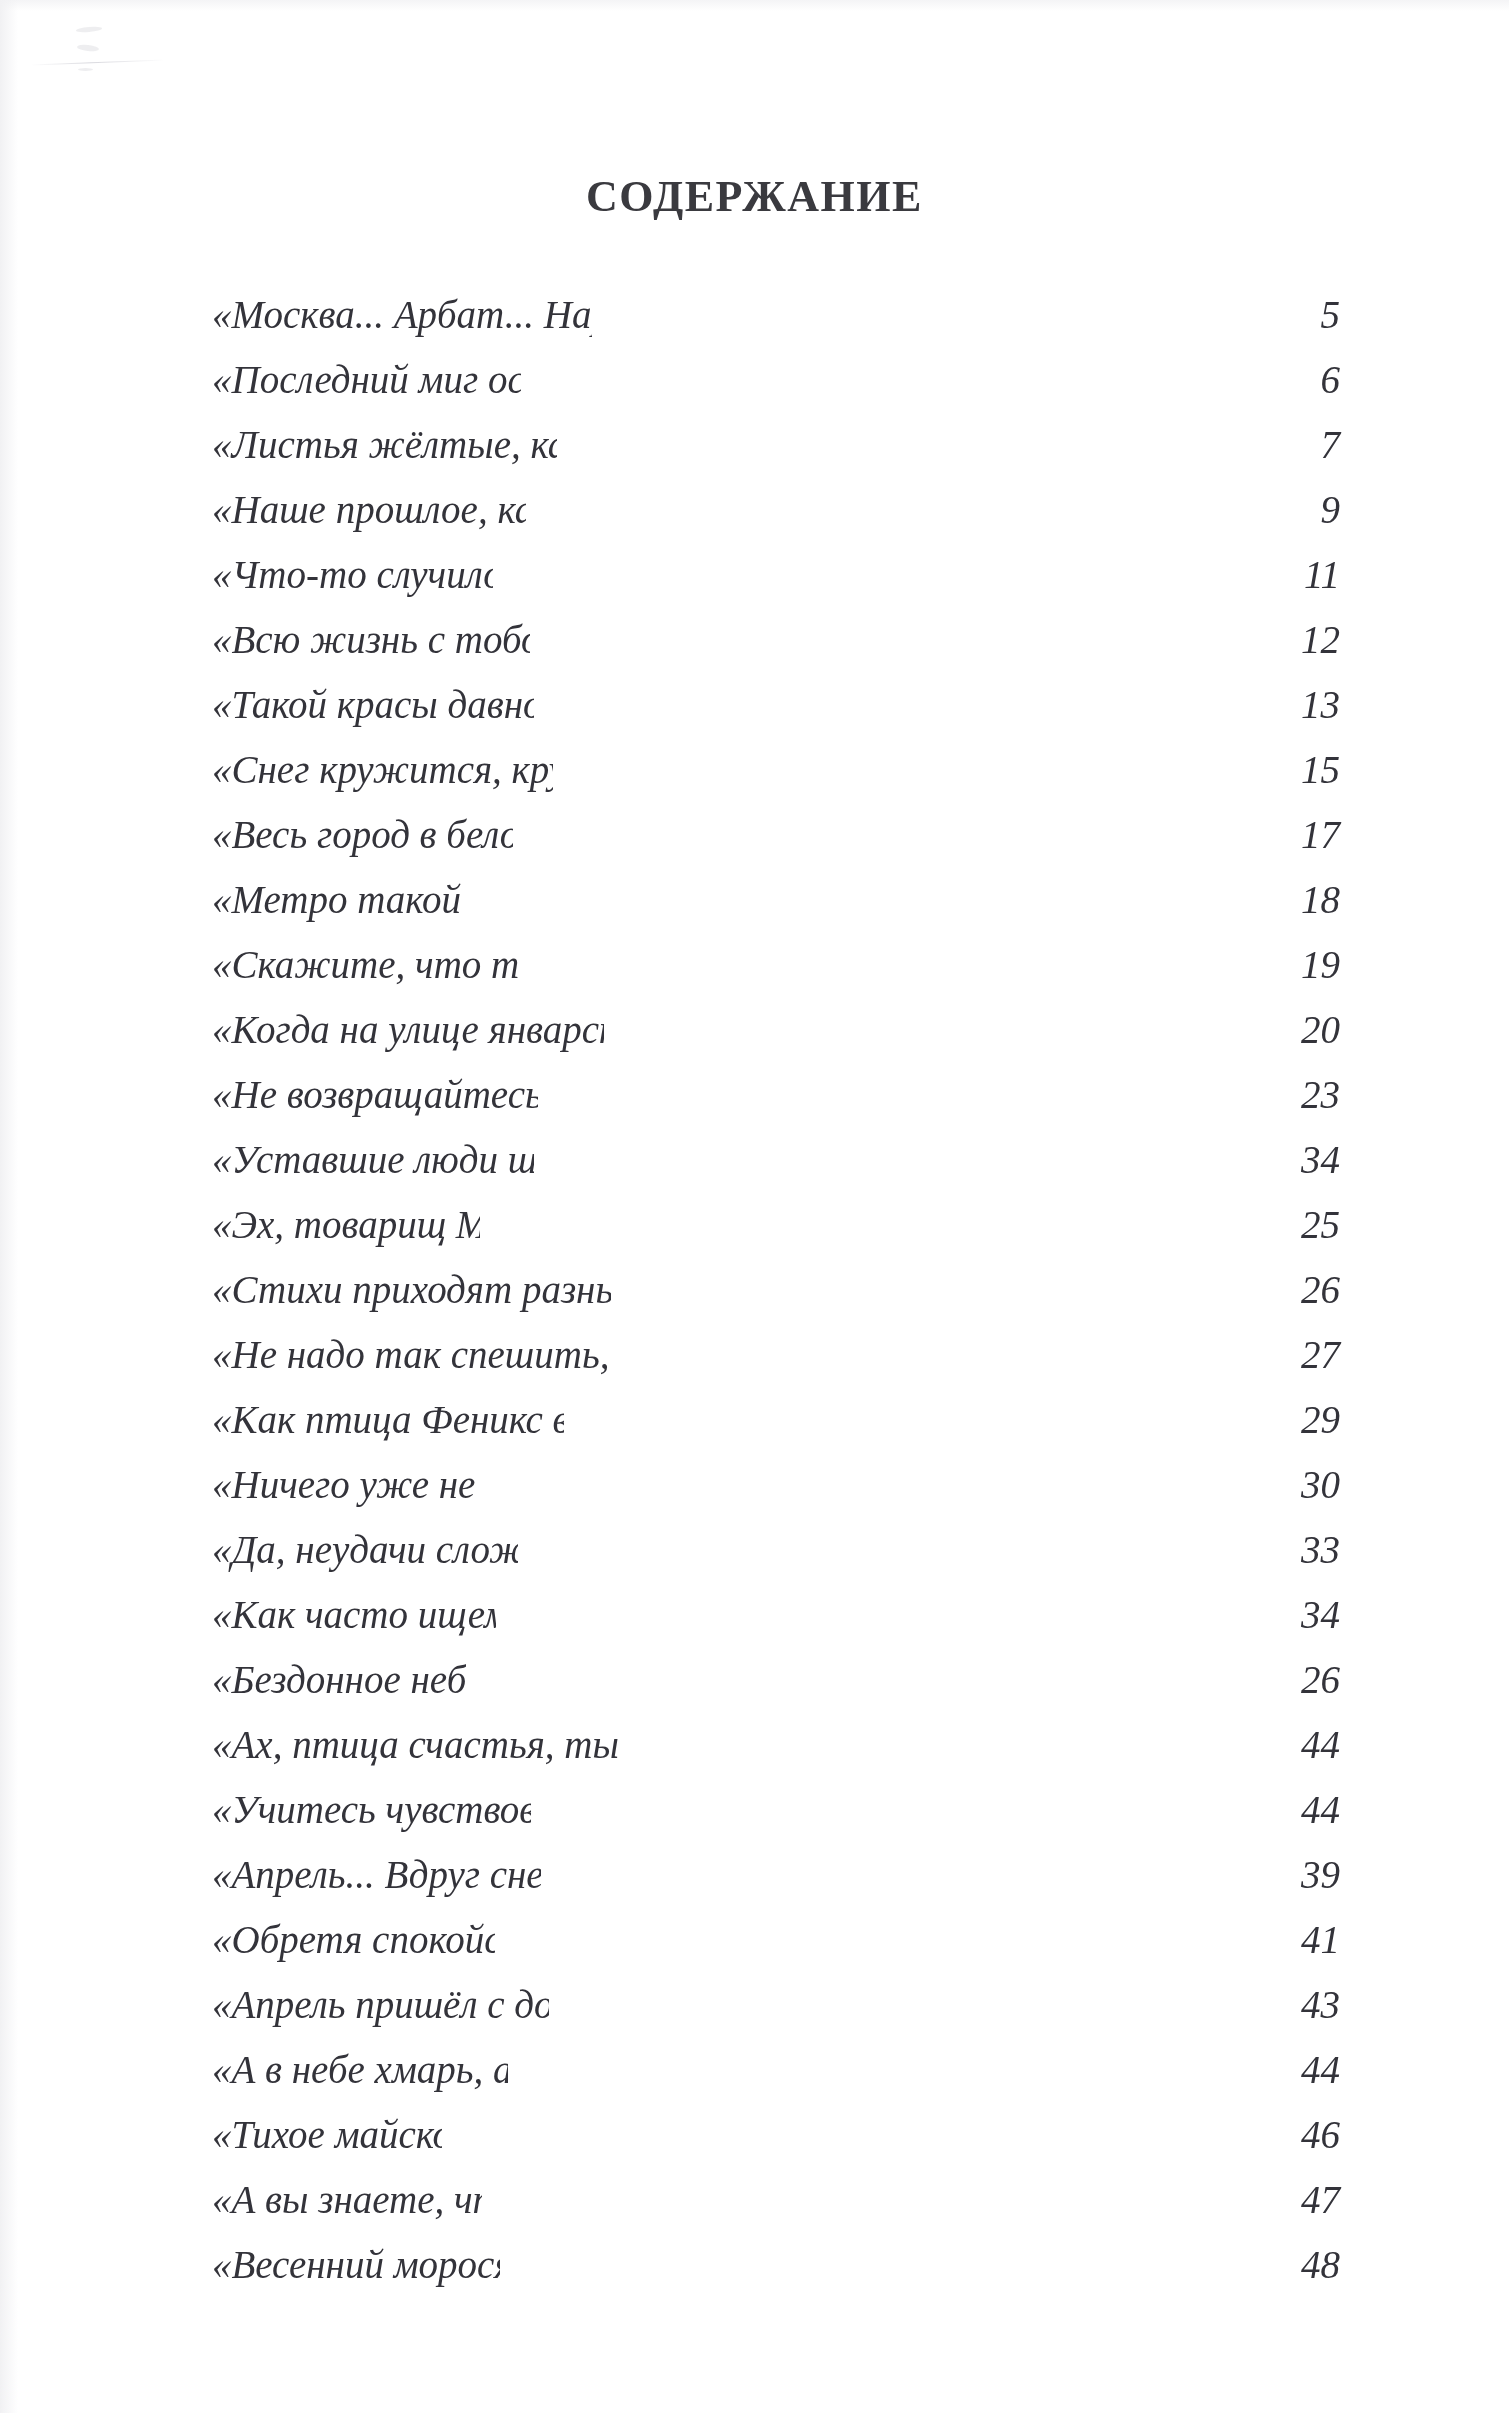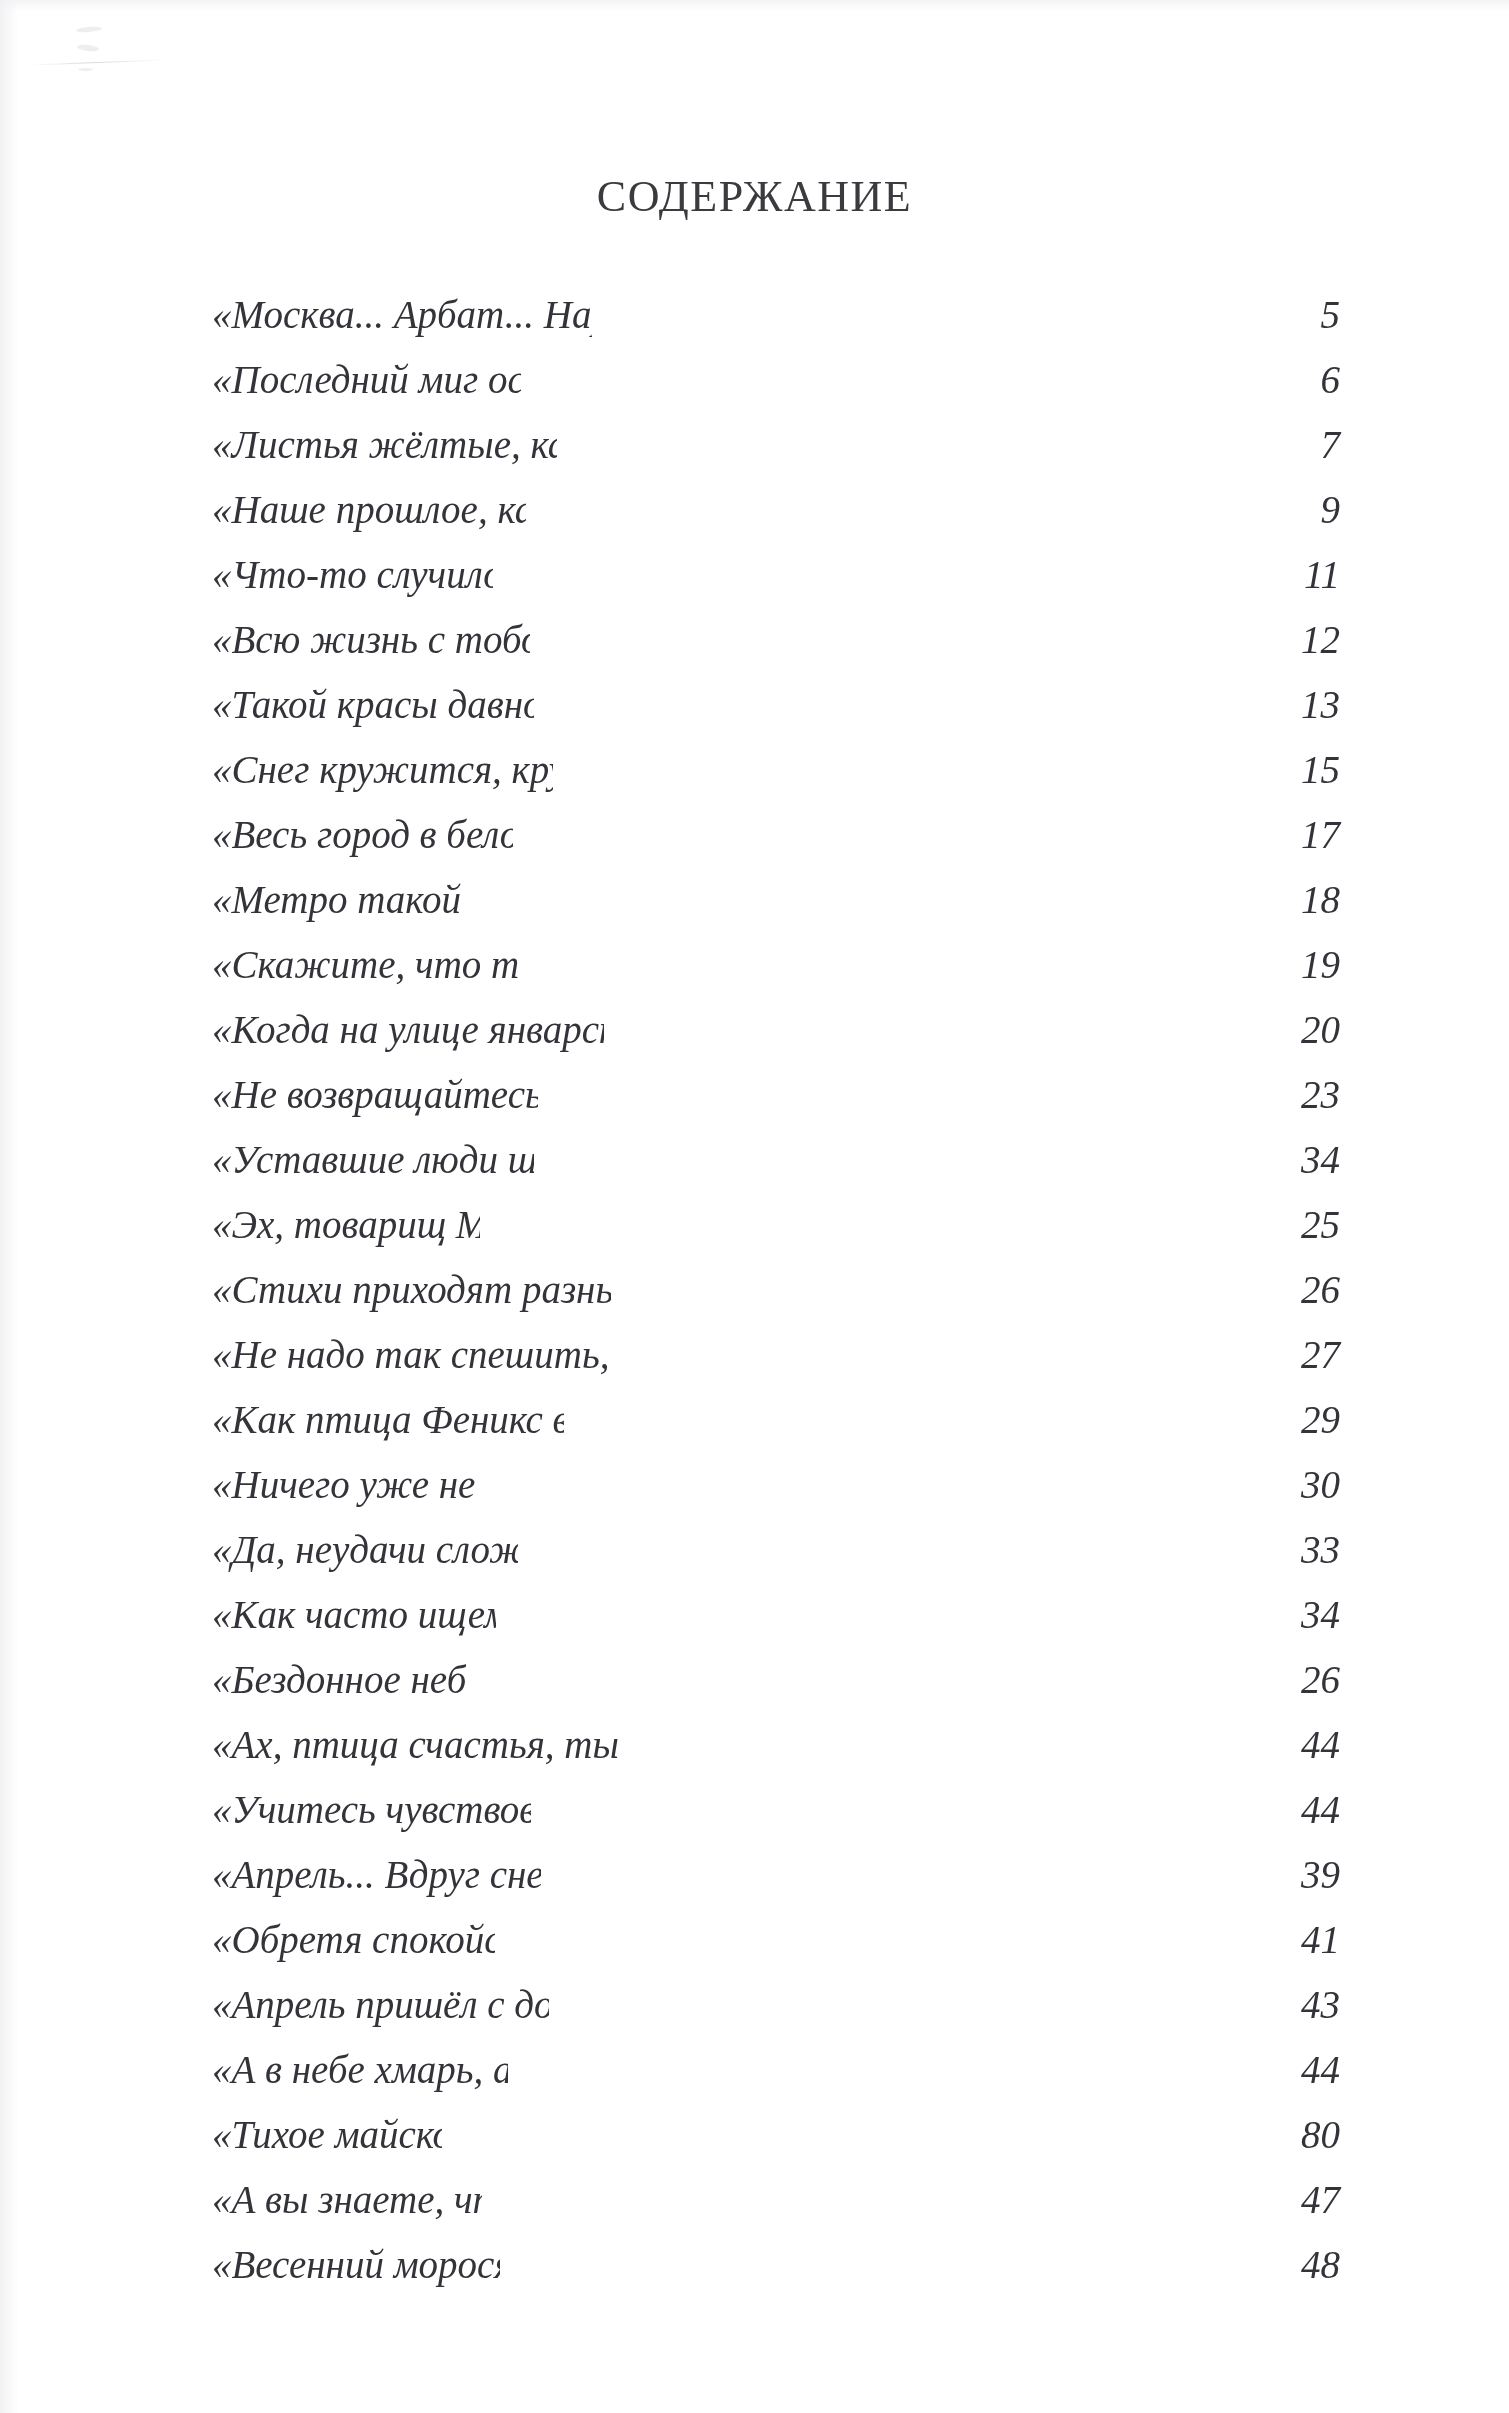--- a/index.html
+++ b/index.html
@@ -56,21 +56,21 @@
   
   .toc-title {
     position: absolute;
     left: 0;
     top: 163px;
     width: 1509px;
     text-align: center;
     font-size: 44px;
     line-height: 1;
     letter-spacing: 1.5px;
-    font-weight: 400;
+    font-weight: 700;
     color: #3a3a3f;
     font-family: "Liberation Serif", "DejaVu Serif", serif;
     margin-top: 12px;
   }
 
   
   .toc-list {
     position: absolute;
     left: 212px;
     top: 282px;
@@ -290,21 +290,21 @@
         <span class="entry-page">43</span>
       </div>
       <div class="toc-entry">
         <span class="entry-title">«А в небе хмарь, а в небе скука...»</span>
         <span class="entry-leader"></span>
         <span class="entry-page">44</span>
       </div>
       <div class="toc-entry">
         <span class="entry-title">«Тихое майское утро...»</span>
         <span class="entry-leader"></span>
-        <span class="entry-page">80</span>
+        <span class="entry-page">46</span>
       </div>
       <div class="toc-entry">
         <span class="entry-title">«А вы знаете, что бывает...»</span>
         <span class="entry-leader"></span>
         <span class="entry-page">47</span>
       </div>
       <div class="toc-entry">
         <span class="entry-title">«Весенний моросящий дождь...»</span>
         <span class="entry-leader"></span>
         <span class="entry-page">48</span>

